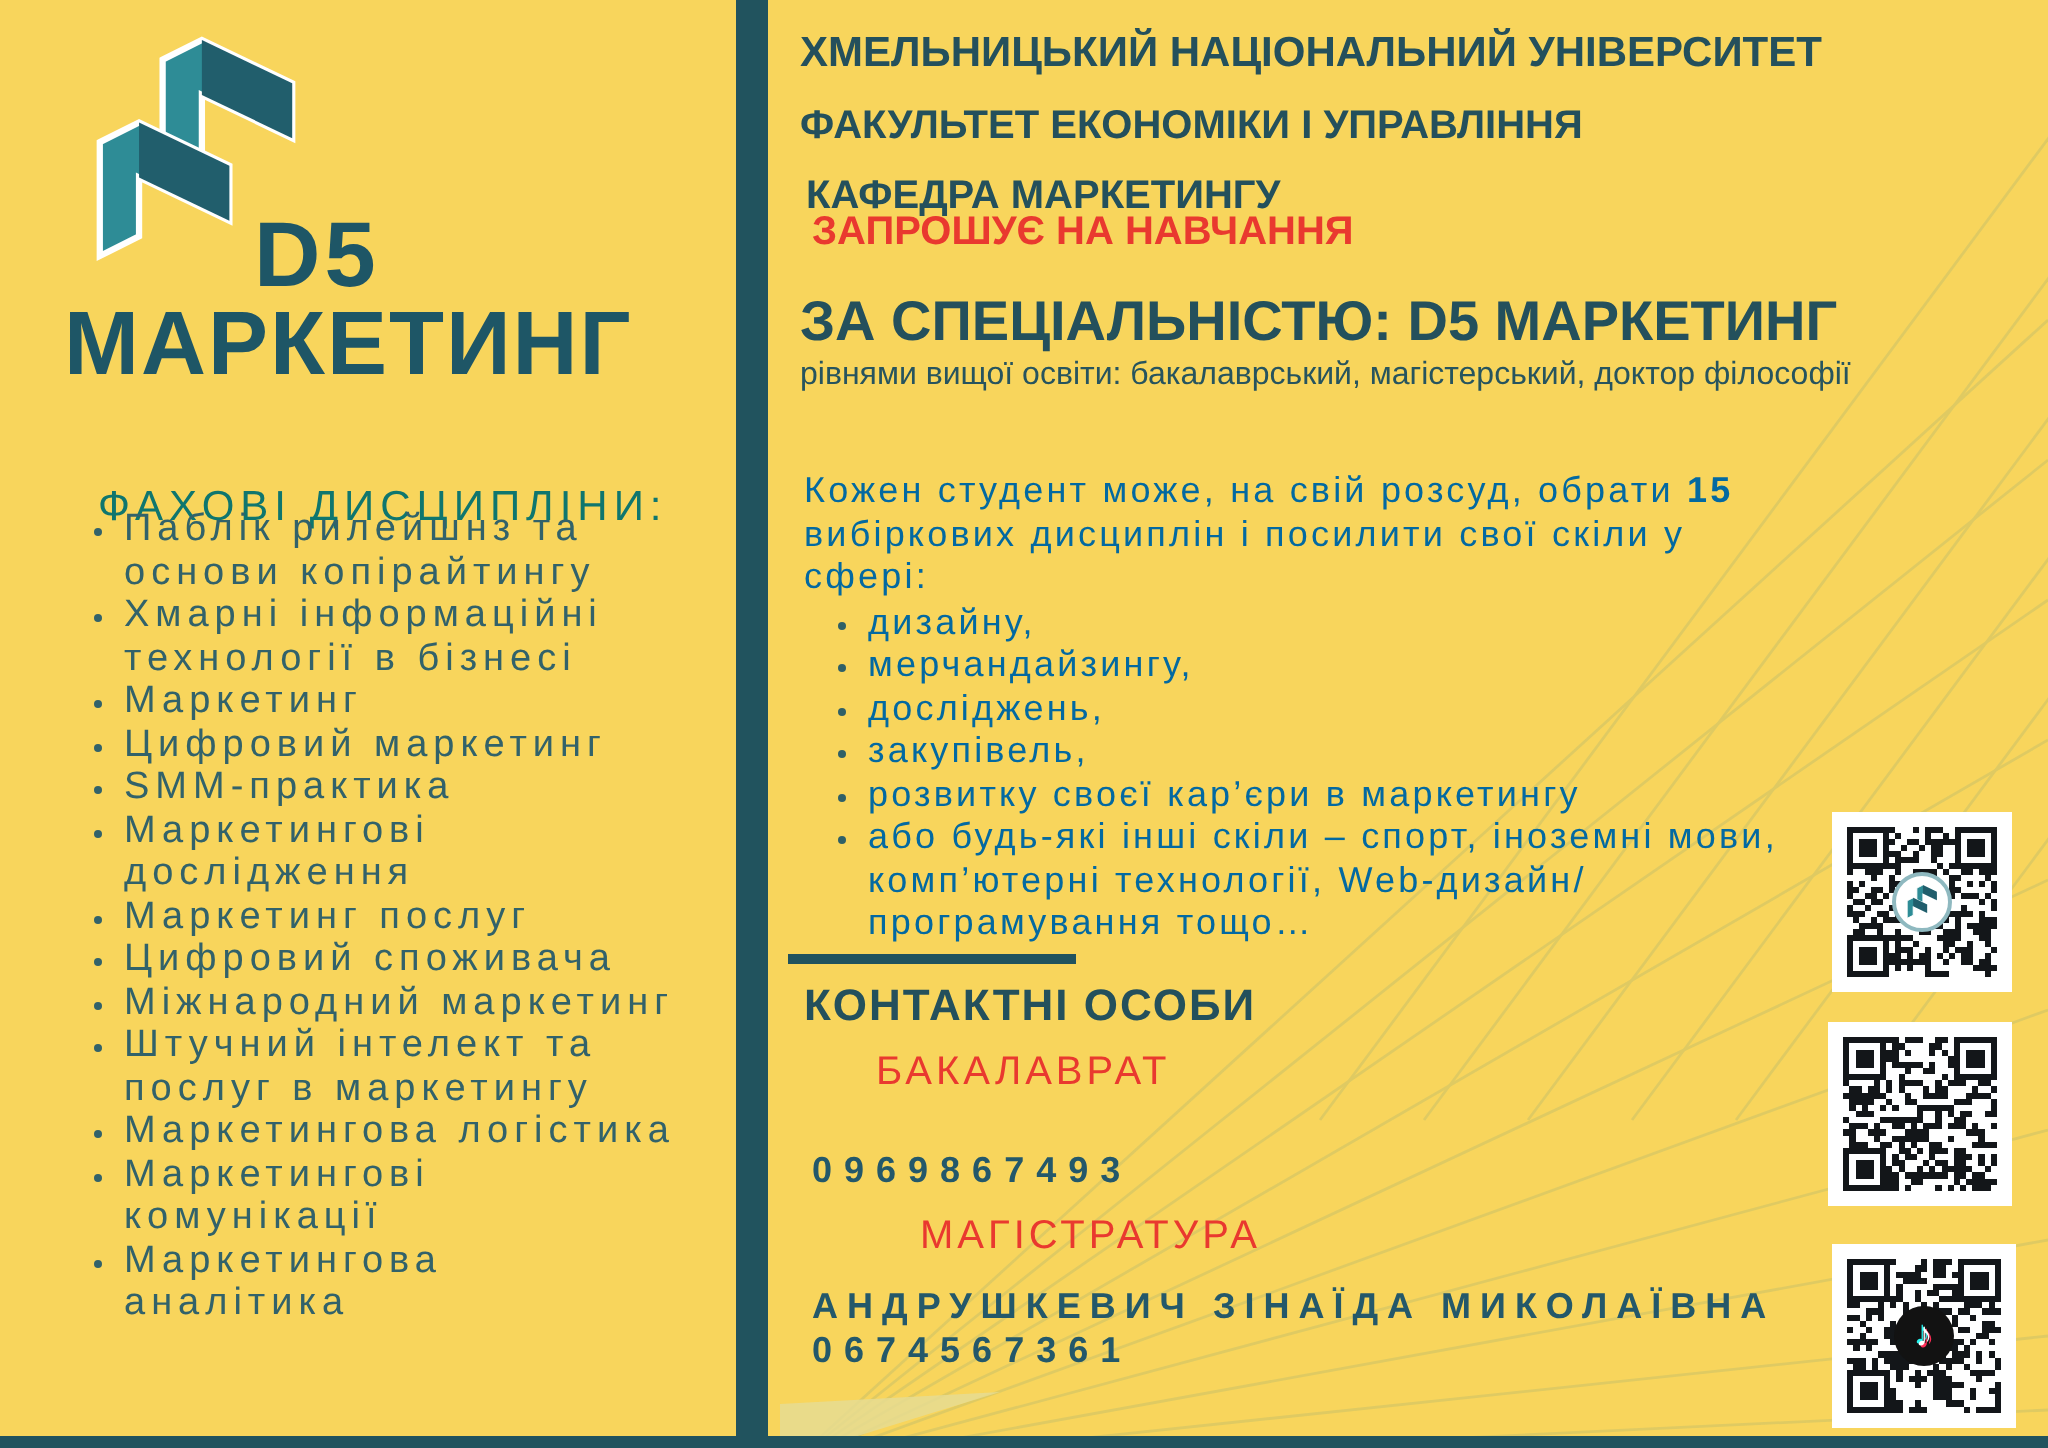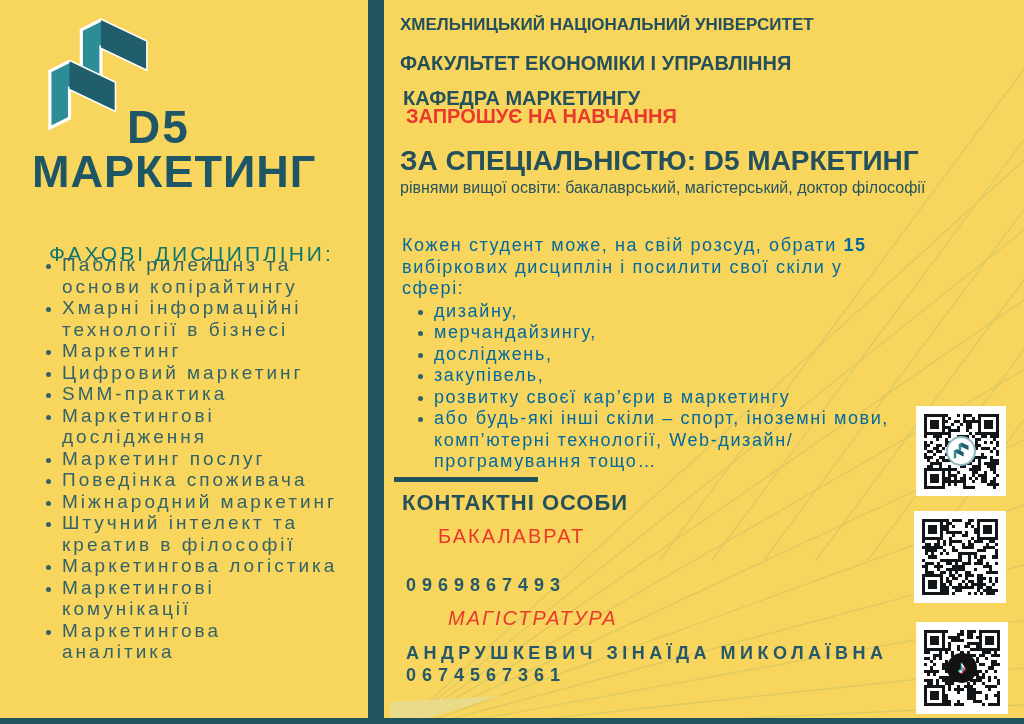--- a/index.html
+++ b/index.html
@@ -19,42 +19,42 @@
   .brand-name{position:absolute;left:32px;top:146px;font-size:45px;font-weight:bold;color:#1E5666;letter-spacing:1px;}
   .disc-heading{position:absolute;left:33px;top:226px;margin:16px;font-size:21px;font-weight:normal;letter-spacing:3px;color:#0f766e;}
   .disc-list{position:absolute;left:38px;top:252px;width:278px;margin:2px;padding:0 0 0 22px;
     font-size:19px;line-height:21.5px;letter-spacing:3px;color:#32626A;}
   .disc-list li{margin:0;padding:0;}
   .disc-list li::marker{color:#32626A;font-size:16px;}
 
   
   .right-col{position:absolute;left:0;top:0;width:1024px;height:724px;z-index:1;}
   .rc{position:absolute;margin:0;color:#24505C;}
-  .univ{left:400px;top:15px;font-size:17px;font-weight:bold;}
+  .univ{left:400px;top:15px;font-size:21px;font-weight:bold;}
   .faculty{left:400px;top:52px;font-size:20px;font-weight:bold;}
   .dept{left:403px;top:87px;font-size:20px;font-weight:bold;}
   .invite{left:406px;top:105px;font-size:20px;font-weight:bold;color:#E9392F;}
   .specialty{left:400px;top:145px;font-size:28px;font-weight:bold;}
   .levels{left:400px;top:179px;font-size:16px;color:#27545E;}
   .forms{left:400px;top:198px;font-size:18px;color:#27545E;}
 
   .electives{left:402px;top:235px;width:540px;color:#0369a1;}
   .electives p{margin:0;width:478px;font-size:18px;line-height:21.5px;letter-spacing:1.6px;}
   .electives b{font-weight:bold;}
   .electives ul{margin:1px 0 0;padding:0 0 0 32px;width:480px;font-size:18px;line-height:21.5px;letter-spacing:1.6px;}
   .electives ul li::marker{color:#2F6067;font-size:15px;}
 
   .contacts-divider{position:absolute;left:394px;top:477px;width:144px;height:5px;background:#21535E;}
   .contacts-heading{left:402px;top:490px;font-size:22px;font-weight:bold;letter-spacing:1px;}
   .grp-label{font-size:20px;color:#E9392F;letter-spacing:2px;font-weight:400;margin-left:32px;}
   .grp1-label{left:406px;top:525px;}
   .grp-name,.grp-phone{font-weight:bold;color:#24586A;font-size:18px;letter-spacing:4.5px;}
   .grp1-name{left:406px;top:553px;}
   .grp1-phone{left:406px;top:575px;letter-spacing:6px;}
-  .grp2-label{left:416px;top:607px;font-style:italic;}
+  .grp2-label{left:428px;top:607px;}
   .grp2-name{left:406px;top:643px;}
   .grp2-phone{left:406px;top:665px;letter-spacing:6px;}
 
   
   .qr-box{position:absolute;background:#fff;padding:3px;z-index:4;}
   .qr1{left:916px;top:406px;width:84px;height:84px;}
   .qr2{left:914px;top:511px;width:86px;height:86px;}
   .qr3{left:916px;top:622px;width:86px;height:86px;}
   .qr-svg{display:block;width:100%;height:100%;background:#fff;}
   .qr-badge{position:absolute;left:50%;top:50%;transform:translate(-50%,-50%);}
@@ -120,23 +120,23 @@
 
     <h2 class="disc-heading">ФАХОВІ ДИСЦИПЛІНИ:</h2>
     <ul class="disc-list">
         <li>Паблік рилейшнз та основи копірайтингу</li>
         <li>Хмарні інформаційні технології в бізнесі</li>
         <li>Маркетинг</li>
         <li>Цифровий маркетинг</li>
         <li>SMM-практика</li>
         <li>Маркетингові дослідження</li>
         <li>Маркетинг послуг</li>
-        <li>Поведінка споживача</li>
+        <li>Цифровий споживача</li>
         <li>Міжнародний маркетинг</li>
-        <li>Штучний інтелект та креатив в філософії</li>
+        <li>Штучний інтелект та послуг в маркетингу</li>
         <li>Маркетингова логістика</li>
         <li>Маркетингові комунікації</li>
         <li>Маркетингова аналітика</li>
       </ul>
   </div>
 
   <div class="right-col">
 
     <h1 class="rc univ">ХМЕЛЬНИЦЬКИЙ НАЦІОНАЛЬНИЙ УНІВЕРСИТЕТ</h1>
     <h2 class="rc faculty">ФАКУЛЬТЕТ ЕКОНОМІКИ І УПРАВЛІННЯ</h2>

